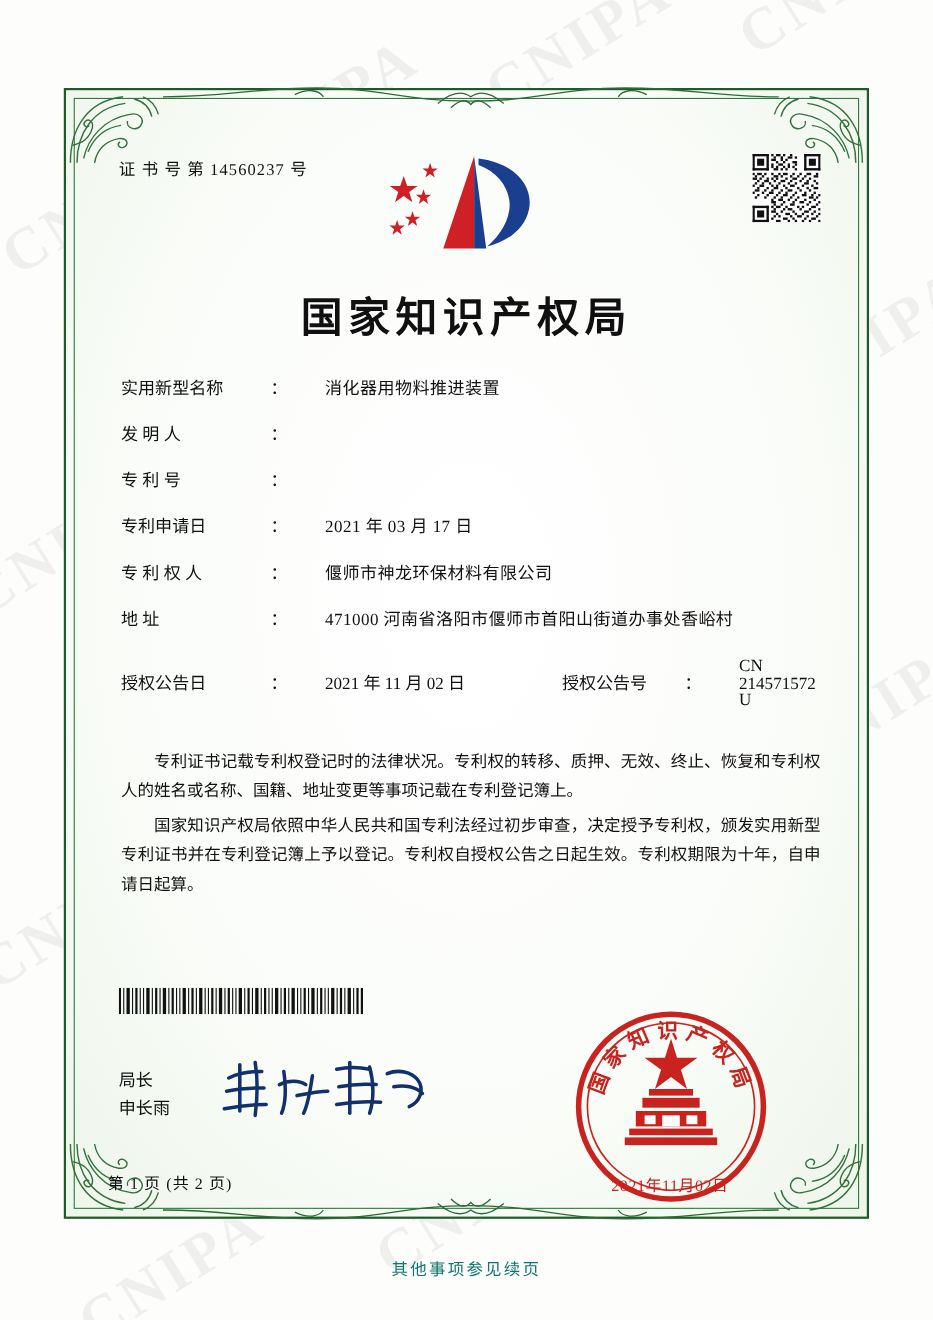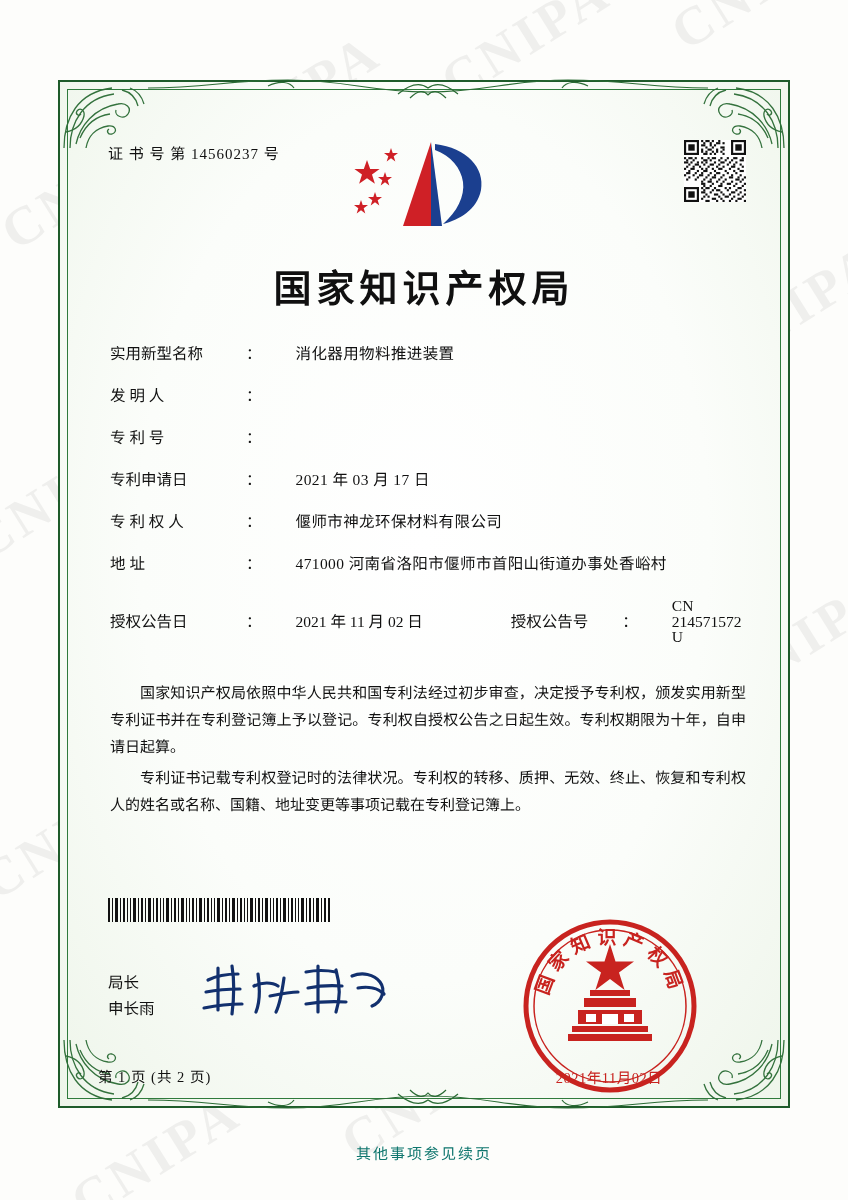--- a/index.html
+++ b/index.html
@@ -523,22 +523,22 @@
         <div class="f-colon">：</div>
         <div class="f2-value">2021 年 11 月 02 日</div>
         <div class="f2-label2">授权公告号</div>
         <div class="f-colon">：</div>
         <div class="f2-value2 mono">CN 214571572 U</div>
       </div>
 
     </div>
 
     <div class="paras">
+      <p>专利证书记载专利权登记时的法律状况。专利权的转移、质押、无效、终止、恢复和专利权人的姓名或名称、国籍、地址变更等事项记载在专利登记簿上。</p>
       <p>国家知识产权局依照中华人民共和国专利法经过初步审查，决定授予专利权，颁发实用新型专利证书并在专利登记簿上予以登记。专利权自授权公告之日起生效。专利权期限为十年，自申请日起算。</p>
-      <p>专利证书记载专利权登记时的法律状况。专利权的转移、质押、无效、终止、恢复和专利权人的姓名或名称、国籍、地址变更等事项记载在专利登记簿上。</p>
     </div>
 
     <svg class="barcode" viewBox="0 0 222 24" preserveAspectRatio="none">
       <g fill="#111">
         <rect x="0" y="0" width="2" height="24"></rect>
           <rect x="4" y="0" width="1" height="24"></rect>
         <rect x="7" y="0" width="3" height="24"></rect>
           <rect x="12" y="0" width="1" height="24"></rect>
         <rect x="15" y="0" width="2" height="24"></rect>
           <rect x="19" y="0" width="1" height="24"></rect>

